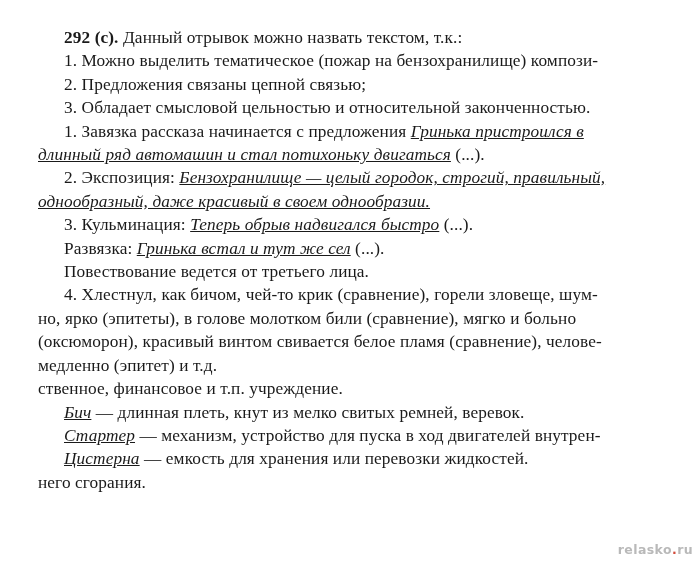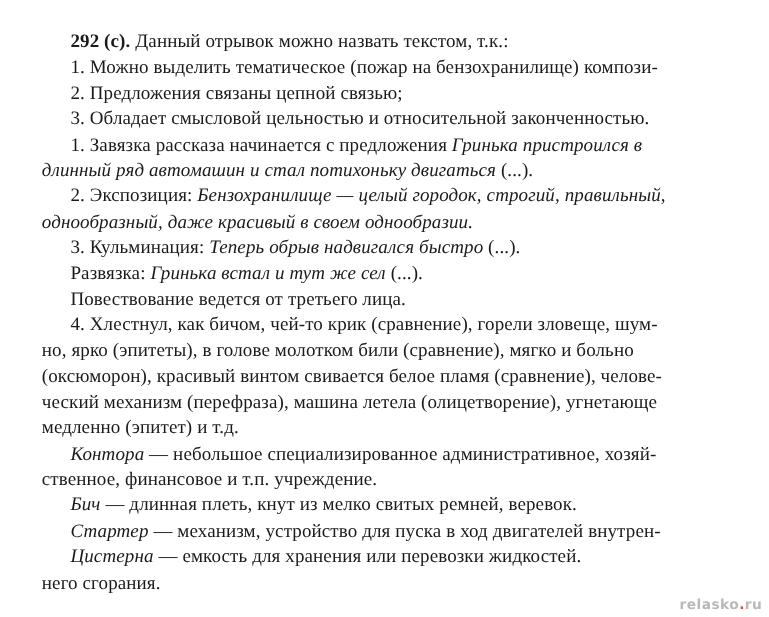--- a/index.html
+++ b/index.html
@@ -28,21 +28,21 @@
   .line {
     font-size: 17.3px;
     line-height: 23.4px;
     white-space: nowrap;
     letter-spacing: 0.1px;
   }
   .indent {
     padding-left: 26px;
   }
   .bold { font-weight: bold; }
-  .italic { font-style: italic; }
+  .italic { font-style: italic; text-decoration: underline; }
   .watermark {
     position: absolute;
     right: 6px;
     bottom: 4px;
     font-family: "DejaVu Sans", sans-serif;
     font-size: 12.5px;
     font-weight: bold;
     color: #b9b9b9;
     letter-spacing: 0.4px;
   }
@@ -63,23 +63,21 @@
       <div class="line indent"><span>1. Завязка рассказа начинается с предложения </span><span class="italic">Гринька пристроился в</span></div>
       <div class="line"><span class="italic">длинный ряд автомашин и стал потихоньку двигаться</span><span> (...).</span></div>
       <div class="line indent"><span>2. Экспозиция: </span><span class="italic">Бензохранилище — целый городок, строгий, правильный,</span></div>
       <div class="line"><span class="italic">однообразный, даже красивый в своем однообразии.</span></div>
       <div class="line indent"><span>3. Кульминация: </span><span class="italic">Теперь обрыв надвигался быстро</span><span> (...).</span></div>
       <div class="line indent"><span>Развязка: </span><span class="italic">Гринька встал и тут же сел</span><span> (...).</span></div>
       <div class="line indent"><span>Повествование ведется от третьего лица.</span></div>
       <div class="line indent"><span>4. Хлестнул, как бичом, чей-то крик (сравнение), горели зловеще, шум-</span></div>
       <div class="line"><span>но, ярко (эпитеты), в голове молотком били (сравнение), мягко и больно</span></div>
       <div class="line"><span>(оксюморон), красивый винтом свивается белое пламя (сравнение), челове-</span></div>
-      <div class="line"><span>ческий механизм (перефраза), машина летела (олицетворение), угнетающе</span></div>
       <div class="line"><span>медленно (эпитет) и т.д.</span></div>
-      <div class="line indent"><span class="italic">Контора</span><span> — небольшое специализированное административное, хозяй-</span></div>
       <div class="line"><span>ственное, финансовое и т.п. учреждение.</span></div>
       <div class="line indent"><span class="italic">Бич</span><span> — длинная плеть, кнут из мелко свитых ремней, веревок.</span></div>
       <div class="line indent"><span class="italic">Стартер</span><span> — механизм, устройство для пуска в ход двигателей внутрен-</span></div>
       <div class="line indent"><span class="italic">Цистерна</span><span> — емкость для хранения или перевозки жидкостей.</span></div>
       <div class="line"><span>него сгорания.</span></div>
     </div>
 </div>
 
 <div class="watermark">
   <span>relasko</span><span class="dot">.</span><span>ru</span>

